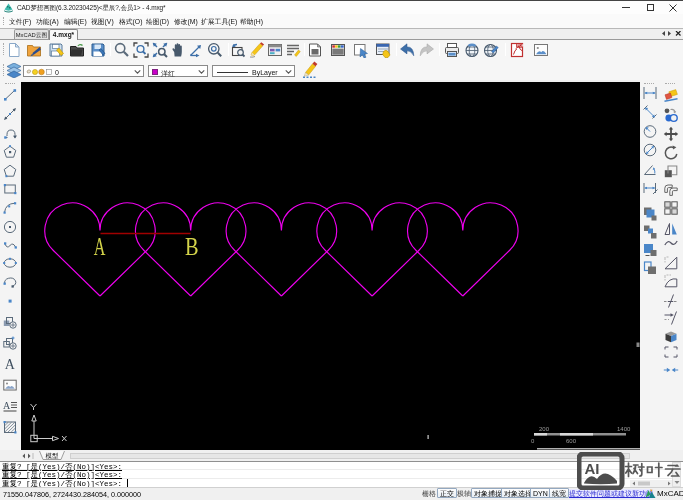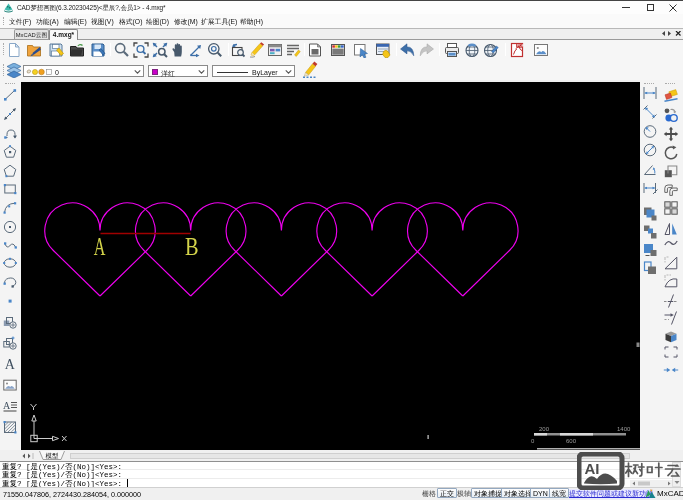--- a/index.html
+++ b/index.html
@@ -3,21 +3,21 @@
 <meta charset="utf-8">
 <style>
 * { margin:0; padding:0; box-sizing:border-box; }
 html,body { width:683px; height:500px; overflow:hidden; font-family:"Liberation Sans", sans-serif; background:#f0f0f0; }
 #app { position:relative; width:683px; height:500px; background:#f0f0f0; }
 .abs { position:absolute; }
 .menuitem { position:absolute; top:17px; font-size:6.8px; color:#111; }
 .combo { position:absolute; top:65px; height:12px; background:#fff; border:1px solid #8a8a8a; }
 .ctext { position:absolute; font-size:7px; color:#111; top:2.5px; }
 .carrow { position:absolute; right:0px; top:0px; width:11px; height:11px; }
-.cmdline { position:absolute; left:2px; font-size:7.5px; font-family:"Liberation Mono", monospace; color:#000; white-space:pre; }
+.cmdline { position:absolute; left:2px; font-size:7.5px; font-family:"Liberation Mono", monospace; color:#000; white-space:pre;text-decoration:underline; }
 .sbtn { position:absolute; top:488px; height:10px; font-size:7px; line-height:9px; padding:0 2px; color:#000; background:linear-gradient(#fdfdfd,#e8eef4); border:1px solid #93a8c0; border-radius:1px; }
 .splain { position:absolute; top:489px; font-size:7px; color:#444; }
 </style>
 </head>
 <body>
 <div id="app">
 
   <div class="abs" style="left:0;top:0;width:683px;height:14px;background:#fdfdfd;border-top:1px solid #444;"></div>
   <svg class="abs" style="left:3px;top:2px" width="11" height="11" viewBox="0 0 11 11">
       <path d="M1.5 7.5 L5.5 1.5 L9.5 7.5 Q5.5 9.8 1.5 7.5 Z" fill="#40bdb0"></path>

